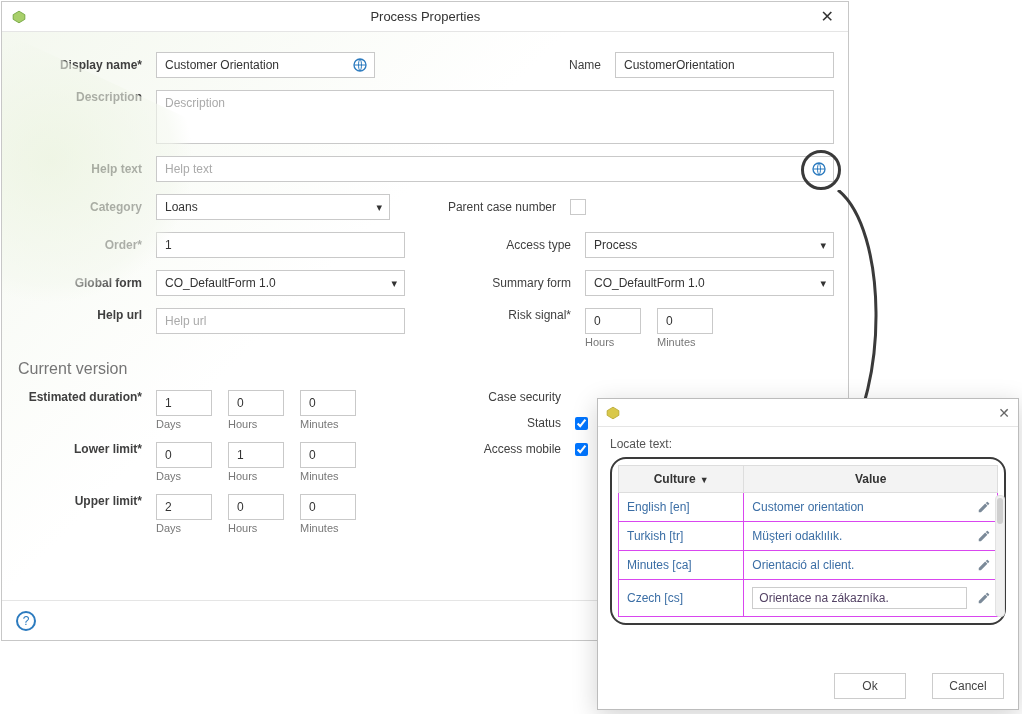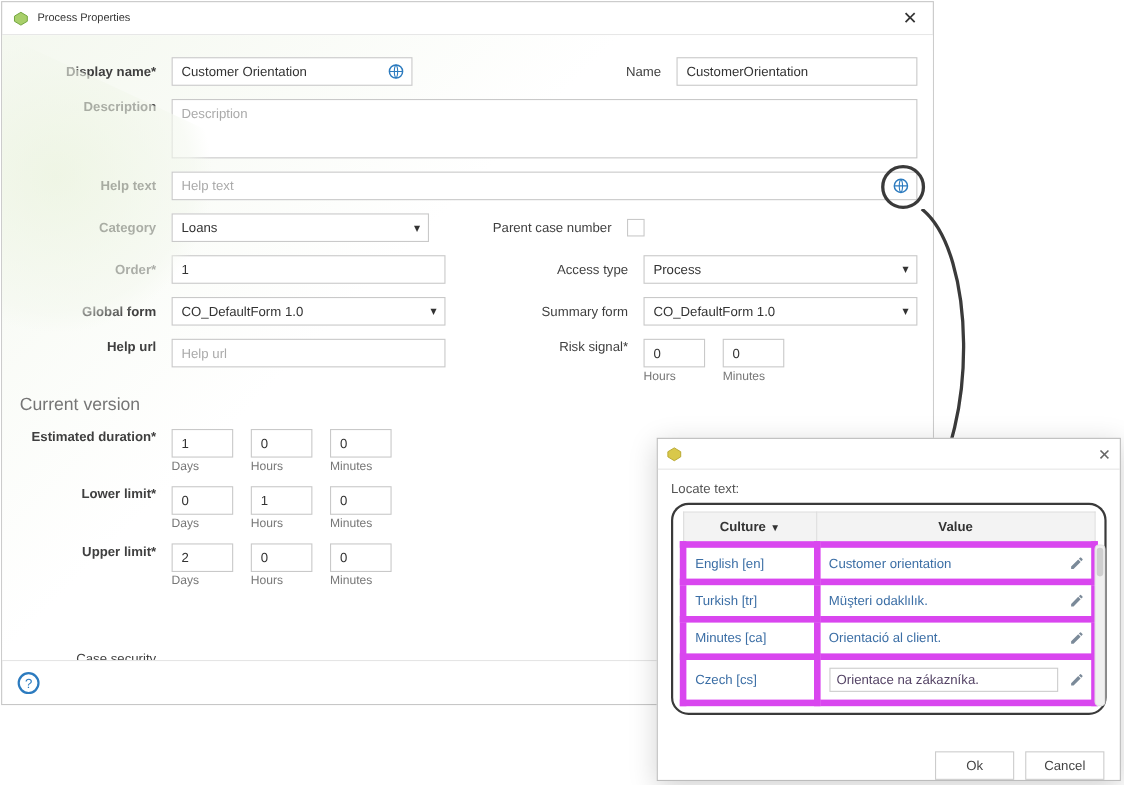--- a/index.html
+++ b/index.html
@@ -7,21 +7,21 @@
 
   .window {
     position: absolute; left: 1px; top: 1px; width: 848px; height: 640px;
     border: 1px solid #c7c7c7; background: #fff;
   }
   .titlebar {
     height: 30px; display: flex; align-items: center; padding: 0 10px;
     border-bottom: 1px solid #e5e5e5;
   }
   .titlebar .logo { width: 14px; height: 14px; margin-right: 8px; }
-  .titlebar .title { font-size: 10px; color: #333; flex: 1; }
+  .titlebar .title { font-size: 13px; color: #333; flex: 1; text-align: center; }
   .titlebar .close { font-size: 16px; color: #333; cursor: pointer; padding: 0 4px; }
 
   .body {
     padding: 20px 14px 10px 14px; height: calc(100% - 70px); overflow: hidden;
     background: linear-gradient(135deg, #f4f8ef 0%, #ffffff 40%);
     position: relative;
   }
   .bg-shape {
     position:absolute; left:-60px; top:40px; width:240px; height:240px;
     background: radial-gradient(circle at 40% 40%, #e9f2db 0%, #f4f8ef 60%, transparent 70%);
@@ -50,21 +50,21 @@
   .sel-wrap { position: relative; flex:1; }
   .sel-wrap::after {
     content:"▾"; position:absolute; right:8px; top:50%; transform:translateY(-50%);
     font-size:11px; color:#333; pointer-events:none;
   }
 
   .input-sm { width: 56px !important; flex:none; text-align:left; }
   .unit { font-size: 11px; color:#777; }
   .stack { display:flex; flex-direction:column; gap:2px; align-items:flex-start; }
 
-  .cols { display:flex; gap: 46px; flex-direction: column; }
+  .cols { display:flex; gap: 20px; }
   .col { flex:1; }
 
   .globe-inline {
     position:absolute; right:6px; top:50%; transform:translateY(-50%);
     width:18px; height:18px; display:flex; align-items:center; justify-content:center;
   }
   .field-wrap { position:relative; flex:1; }
 
   .checkbox { width:16px; height:16px; border:1px solid #c9c9c9; background:#fff; }
 
@@ -110,33 +110,33 @@
     border:2px solid #3a3a3a; border-radius:16px; padding:6px; position:relative;
     background:#fff;
   }
   .tbl { width:100%; border-collapse:collapse; font-size:12px; }
   .tbl th {
     background:#f3f3f3; text-align:center; font-weight:600; color:#333;
     padding:6px 18px; border:1px solid #ddd;
   }
   .tbl th .sort { font-size:9px; margin-left:4px; }
   .tbl td {
-    padding:7px 8px; border:6px solid #d946ef; color:#3b6ea5;
+    padding:7px 8px; border:1px solid #d946ef; color:#3b6ea5;
   }
   .tbl td.valcell { position:relative; }
   .tbl td .editbox {
     border:1px solid #ccc; padding:3px 6px; font-size:12px; color:#546; background:#fff; width: calc(100% - 22px);
   }
   .pencil {
     position:absolute; right:6px; top:50%; transform:translateY(-50%);
     width:14px; height:14px; color:#7b8a99; cursor:pointer;
   }
 
   .p-foot {
-    position:absolute; bottom:0; right:14px; display:flex; gap:10px;
+    position:absolute; bottom:10px; right:14px; display:flex; gap:26px;
   }
   .btn {
     min-width:72px; padding:5px 14px; font-size:12px; border:1px solid #ccc;
     background:#fff; color:#444; cursor:pointer; text-align:center;
   }
 
   
   .tbl-scroll {
     position:absolute; right:-1px; top:36px; bottom:6px; width:10px;
     background:#f0f0f0; border:1px solid #e2e2e2; border-radius:4px;

